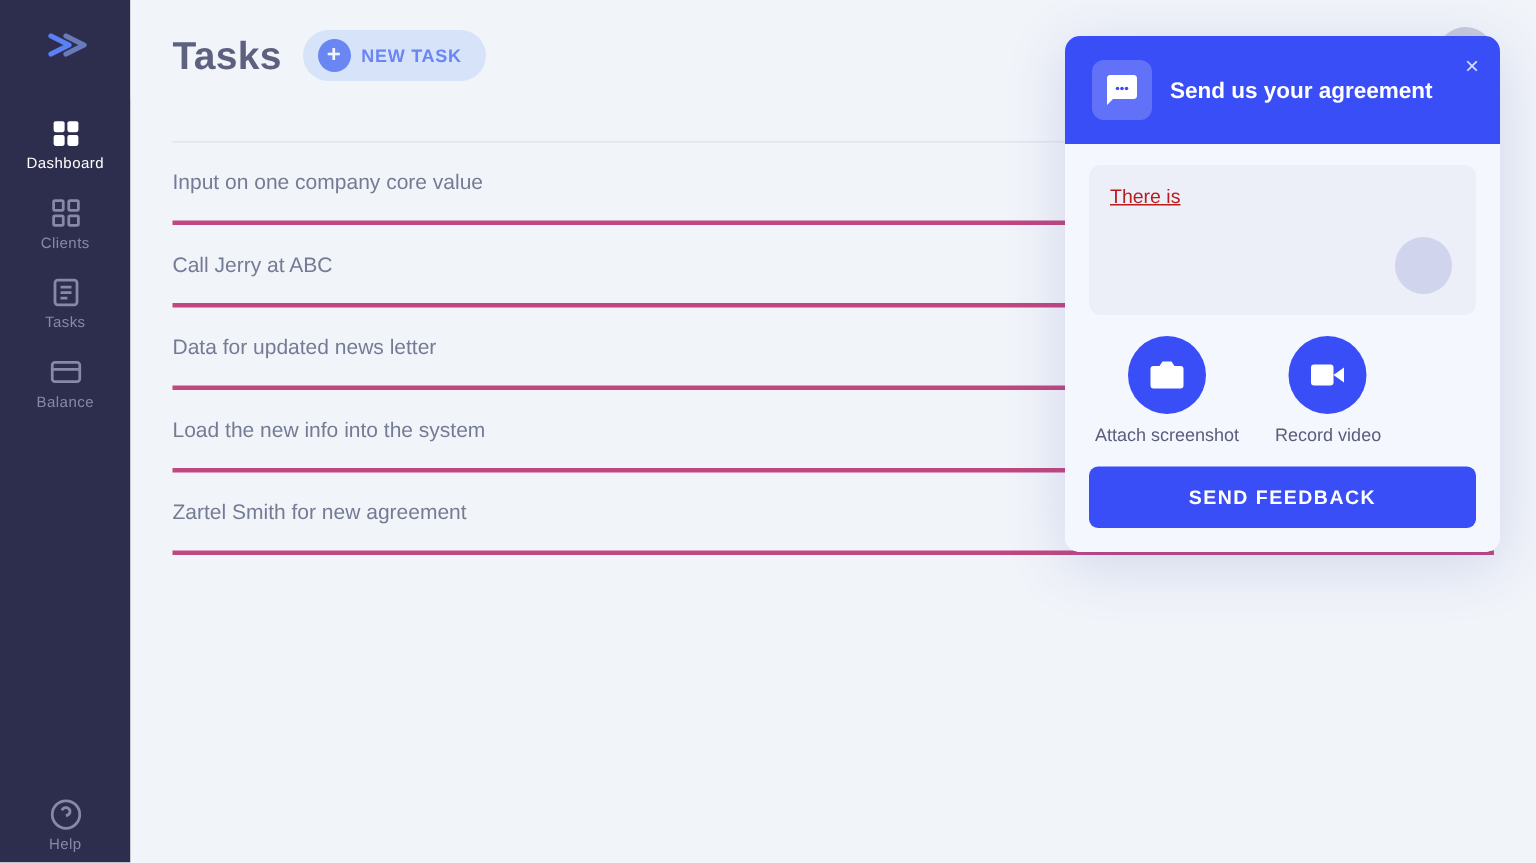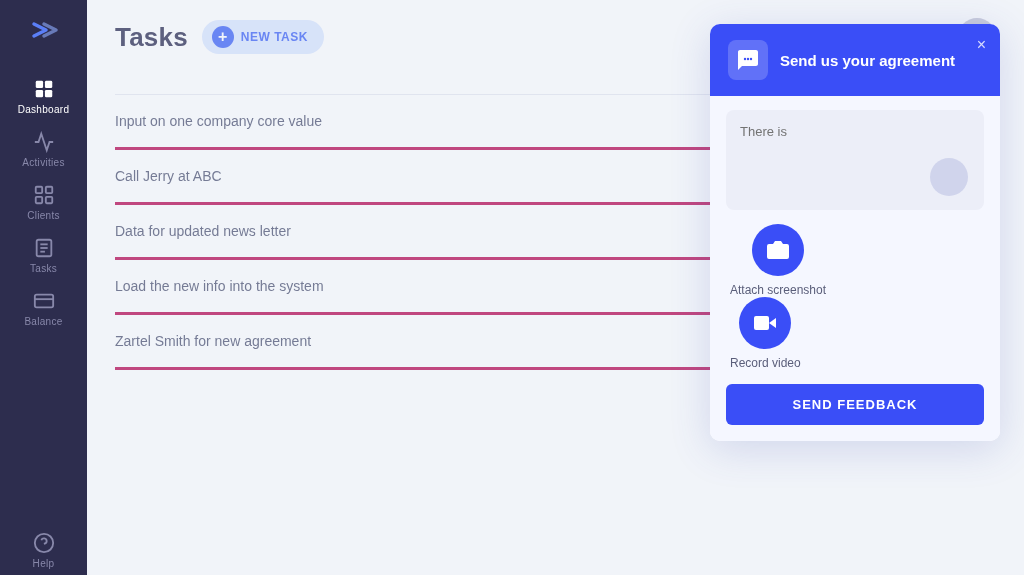--- a/index.html
+++ b/index.html
@@ -222,37 +222,38 @@
     .feedback-textarea-wrap {
       background: #eceef8;
       border-radius: 8px;
       padding: 12px 14px;
       min-height: 100px;
       position: relative;
       margin-bottom: 14px;
     }
     .feedback-textarea-text {
       font-size: 13px;
-      color: #737373;
+      color: #b91c1c;
+      text-decoration: underline;
     }
     .feedback-circle {
       width: 38px;
       height: 38px;
       border-radius: 50%;
       background: #d0d4ec;
       position: absolute;
       right: 16px;
       bottom: 14px;
     }
     .feedback-actions {
       display: flex;
-      align-items: flex-start;
+      gap: 24px;
+      align-items: flex-end;
       margin-bottom: 14px;
       padding: 0 4px;
-      flex-direction: column;
     }
     .feedback-action-btn {
       display: flex;
       flex-direction: column;
       align-items: center;
       gap: 7px;
       cursor: pointer;
       border: none;
       background: none;
     }
@@ -300,26 +301,20 @@
   <div class="sidebar-item active">
     <svg viewBox="0 0 24 24" fill="currentColor">
         <rect x="3" y="3" width="8" height="8" rx="1.5"></rect>
         <rect x="13" y="3" width="8" height="8" rx="1.5"></rect>
         <rect x="3" y="13" width="8" height="8" rx="1.5"></rect>
         <rect x="13" y="13" width="8" height="8" rx="1.5"></rect>
       </svg>
     <span class="sidebar-item-label">Dashboard</span>
   </div>
 
-  <div class="sidebar-item">
-    <svg viewBox="0 0 24 24" fill="none" stroke="currentColor" stroke-width="2">
-        <polyline points="22 12 18 12 15 21 9 3 6 12 2 12"></polyline>
-      </svg>
-    <span class="sidebar-item-label">Activities</span>
-  </div>
 
   <div class="sidebar-item">
     <svg viewBox="0 0 24 24" fill="none" stroke="currentColor" stroke-width="2">
         <rect x="3" y="3" width="7" height="7" rx="1"></rect>
         <rect x="14" y="3" width="7" height="7" rx="1"></rect>
         <rect x="3" y="14" width="7" height="7" rx="1"></rect>
         <rect x="14" y="14" width="7" height="7" rx="1"></rect>
       </svg>
     <span class="sidebar-item-label">Clients</span>
   </div>

